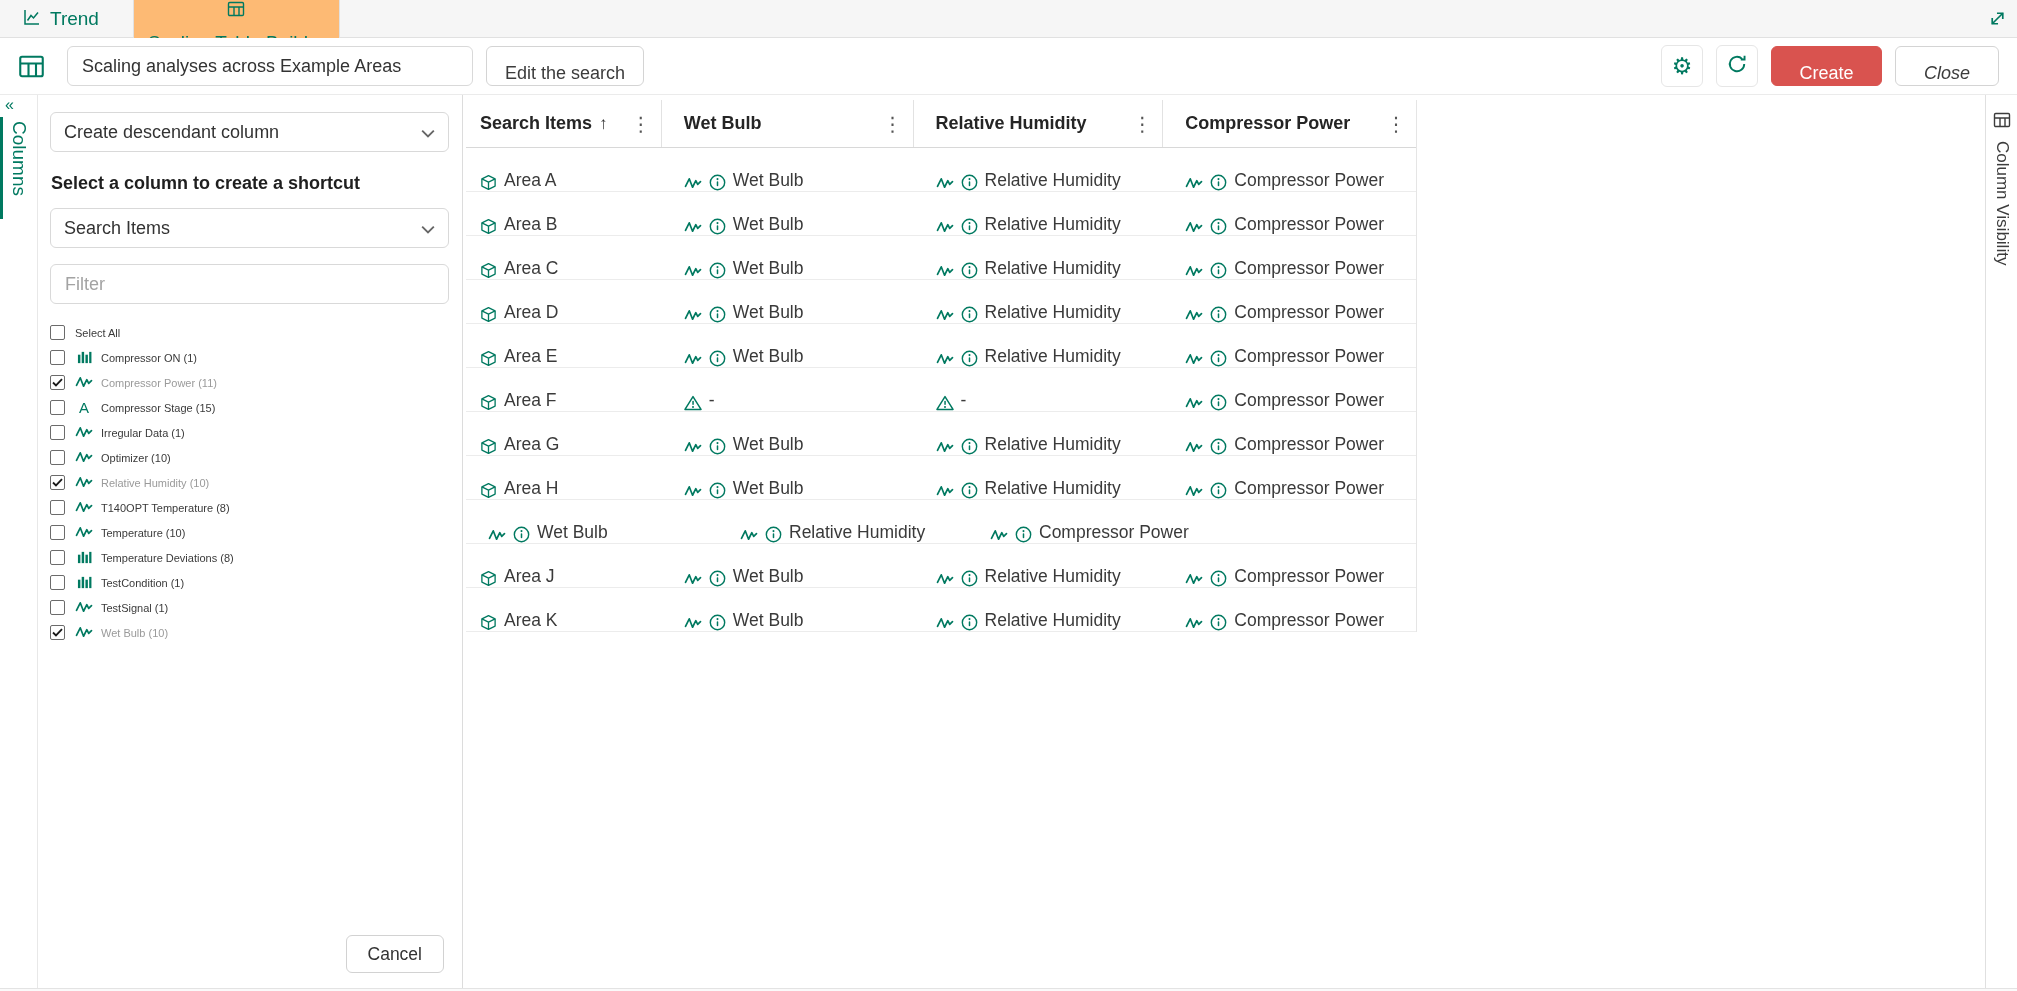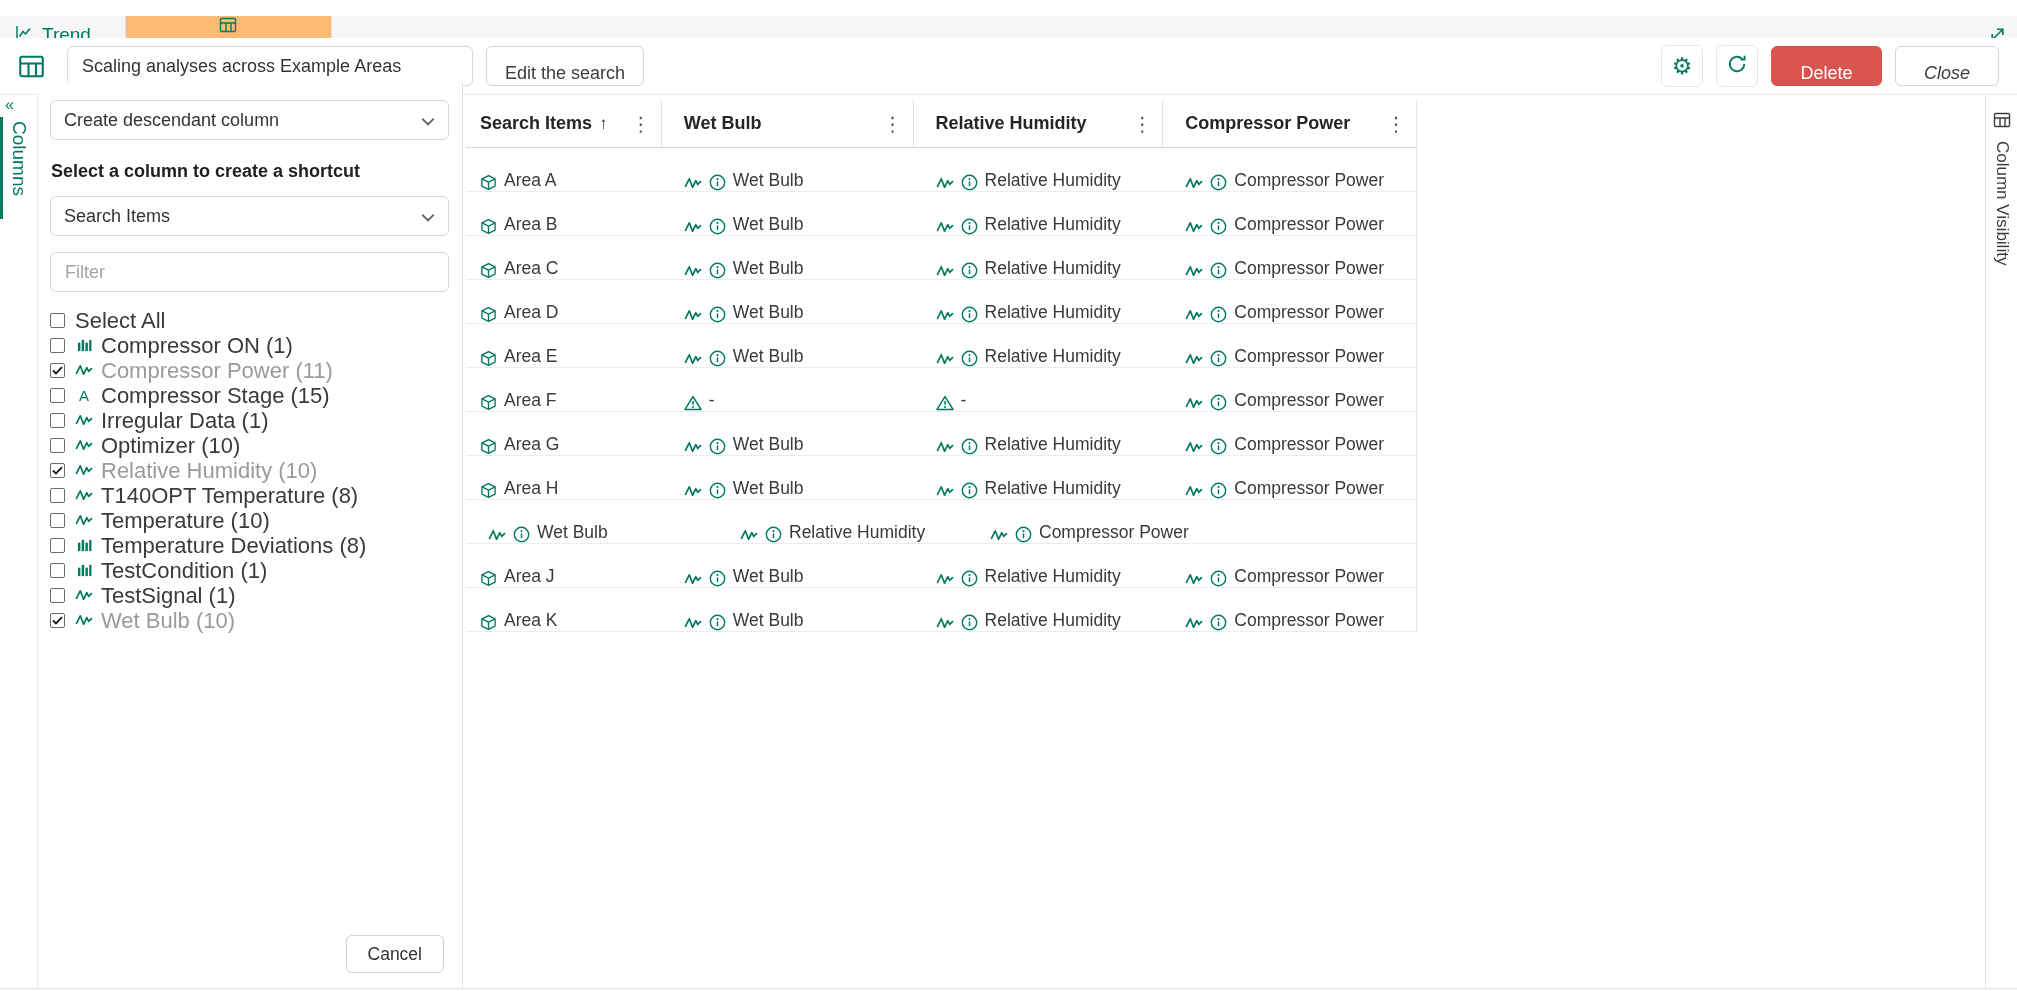--- a/index.html
+++ b/index.html
@@ -1,21 +1,21 @@
 <!DOCTYPE html>
 <html style="--accent: #007960; --danger: #d9534f; --muted: #9a9a9a; --text: #3f3f3f; --border: #d9d9d9;"><head>
 <meta charset="utf-8">
 <style>
   * { margin:0; padding:0; box-sizing:border-box; }
   html,body { width:2017px; height:991px; font-family:"Liberation Sans", sans-serif; background:#fff; color:var(--text,#3f3f3f); }
   .app { position:relative; width:2017px; height:991px; overflow:hidden; background:#fff; }
 
   
-  .tabbar { position:absolute; top:16px; left:0; right:0; height:38px; background:#f6f6f6;
-            box-shadow: inset 0 -1px 0 #e1e1e1; display:flex; align-items:stretch; }
+  .tabbar { position:absolute; top:0; left:0; right:0; height:38px; background:#f6f6f6;
+            box-shadow: inset 0 -1px 0 #e1e1e1; display:flex; align-items:stretch; padding-left:8px; }
   .tab { display:flex; align-items:center; gap:9px; padding:0 15px; font-size:19px; color:var(--accent,#007960); cursor:pointer; }
   .tab.active { background:#fdba74; box-shadow: inset 1px 0 0 #e1e1e1, inset -1px 0 0 #e1e1e1; margin-left:19px;flex-direction:column; }
   .tab-close { font-size:20px; line-height:1; color:var(--accent,#007960); margin-left:6px; cursor:pointer; }
   .tabbar-expand { position:absolute; right:10px; top:9px; color:var(--accent,#007960); cursor:pointer; }
 
   
   .toolbar { position:absolute; top:38px; left:0; right:0; height:57px; background:#fff;
              border-bottom:1px solid #ebebeb; display:flex; align-items:center; padding:0 18px; gap:13px; }
   .toolbar-table-icon { color:var(--accent,#007960); display:flex; margin-right:9px; }
   .title-input { width:406px; height:40px; border:1px solid var(--border,#d9d9d9); border-radius:6px;
@@ -31,37 +31,37 @@
 
   
   .left-rail { position:absolute; top:95px; left:0; width:38px; bottom:3px; background:#fff;
                border-right:1px solid #e8e8e8; cursor:pointer; }
   .rail-accent { position:absolute; left:0; top:22px; width:3px; height:102px; background:var(--accent,#007960); }
   .rail-collapse { position:absolute; top:1px; left:5px; color:var(--accent,#007960); font-size:16px; }
   .left-rail .vlabel { position:absolute; top:26px; left:8px; writing-mode:vertical-rl;
                        color:var(--accent,#007960); font-size:19px; white-space:nowrap; }
 
   
-  .left-panel { position:absolute; top:83px; left:38px; width:425px; bottom:3px; background:#fff;
+  .left-panel { position:absolute; top:95px; left:38px; width:425px; bottom:3px; background:#fff;
                 border-right:1px solid #dcdcdc; padding:17px 13px 0 12px; }
   .select { height:40px; border:1px solid var(--border,#d9d9d9); border-radius:6px; display:flex;
             align-items:center; justify-content:space-between; padding:0 13px; font-size:18px; color:#333;
             cursor:pointer; background:#fff; }
   .shortcut-heading { font-size:18px; font-weight:bold; color:#1f1f1f; margin:21px 0 14px 1px; }
   .filter { width:100%; height:40px; border:1px solid var(--border,#d9d9d9); border-radius:6px;
             padding:16px 14px; font-size:18px; font-family:inherit; color:#333; margin-top:16px; outline:none; }
   .filter::placeholder { color:#a3a3a3; }
   .column-list { margin-top:16px; }
   .list-item { display:flex; align-items:center; height:25px; cursor:pointer; }
   .checkbox { width:15px; height:15px; border:1.6px solid #6b6b6b; border-radius:2px; background:#fff;
               margin-right:10px; display:inline-flex; align-items:center; justify-content:center; flex:none; }
   .item-icon { width:18px; margin-right:8px; display:inline-flex; justify-content:center;
                color:var(--accent,#007960); flex:none; }
   .string-glyph { font-size:15px; color:var(--accent,#007960); line-height:1; }
-  .item-label { font-size:22px; color:#3a3a3a; white-space:nowrap; }
+  .item-label { font-size:11px; color:#3a3a3a; white-space:nowrap; }
   .list-item.checked .item-label { color:var(--muted,#9a9a9a); }
   .cancel-btn { position:absolute; right:18px; bottom:15px; height:38px; padding:0 21px;
                 border:1px solid #d2d2d2; border-radius:6px; background:#fff; font-size:17.5px;
                 color:#333; font-family:inherit; cursor:pointer; }
 
   
   .table-area { position:absolute; top:95px; left:464px; right:32px; bottom:3px; background:#fff; overflow:hidden; }
   .grid { width:951px; margin:5px 0 0 2px; border-right:1px solid #e5e5e5; }
   .thead { display:flex; height:48px; border-bottom:1px solid #d8d8d8; }
   .th { display:flex; align-items:center; font-weight:bold; font-size:18px; color:#252525;
@@ -135,21 +135,21 @@
       <span class="gear-glyph">⚙</span>
     </div>
     <div class="icon-btn">
       <span>
         <svg viewBox="0 0 18 18" width="20" height="20" fill="none" stroke="currentColor" stroke-width="1.7">
             <path d="M15.5 9 a6.5 6.5 0 1 1 -1.9 -4.6"></path>
             <path d="M15.8 1.6 v3.4 h-3.4"></path>
           </svg>
       </span>
     </div>
-    <button class="btn btn-danger">Delete</button>
+    <button class="btn btn-danger">Create</button>
     <button class="btn btn-close">Close</button>
   </div>
 
   <div class="left-rail">
     <span class="rail-collapse">«</span>
     <div class="rail-accent"></div>
     <div class="vlabel">Columns</div>
   </div>
 
   <div class="left-panel">

